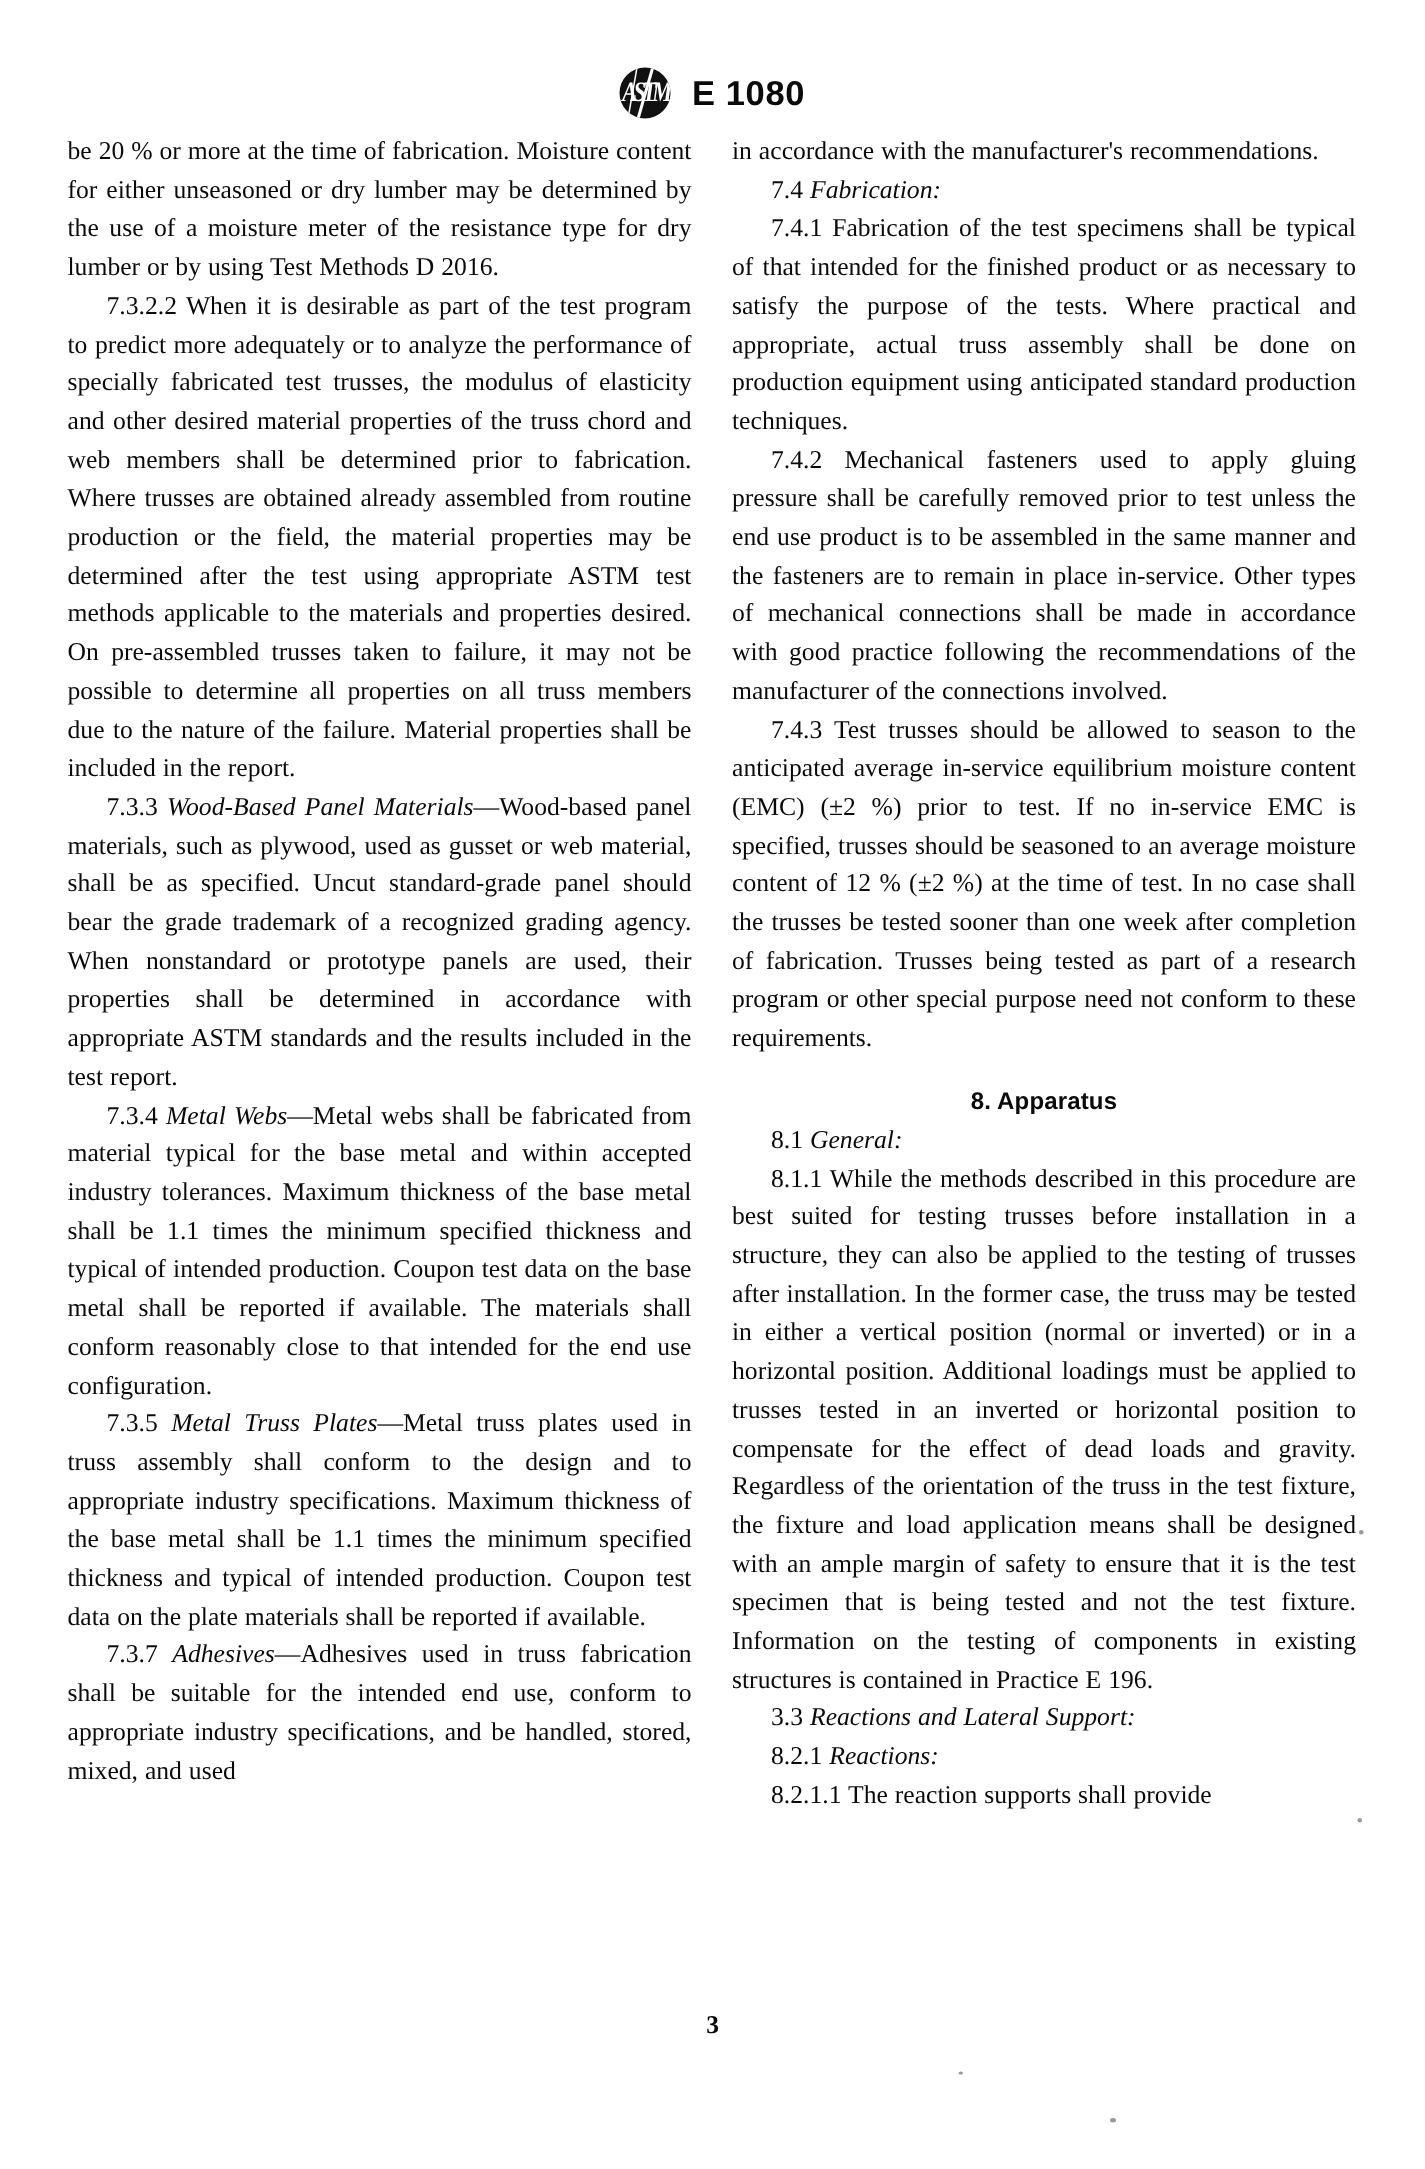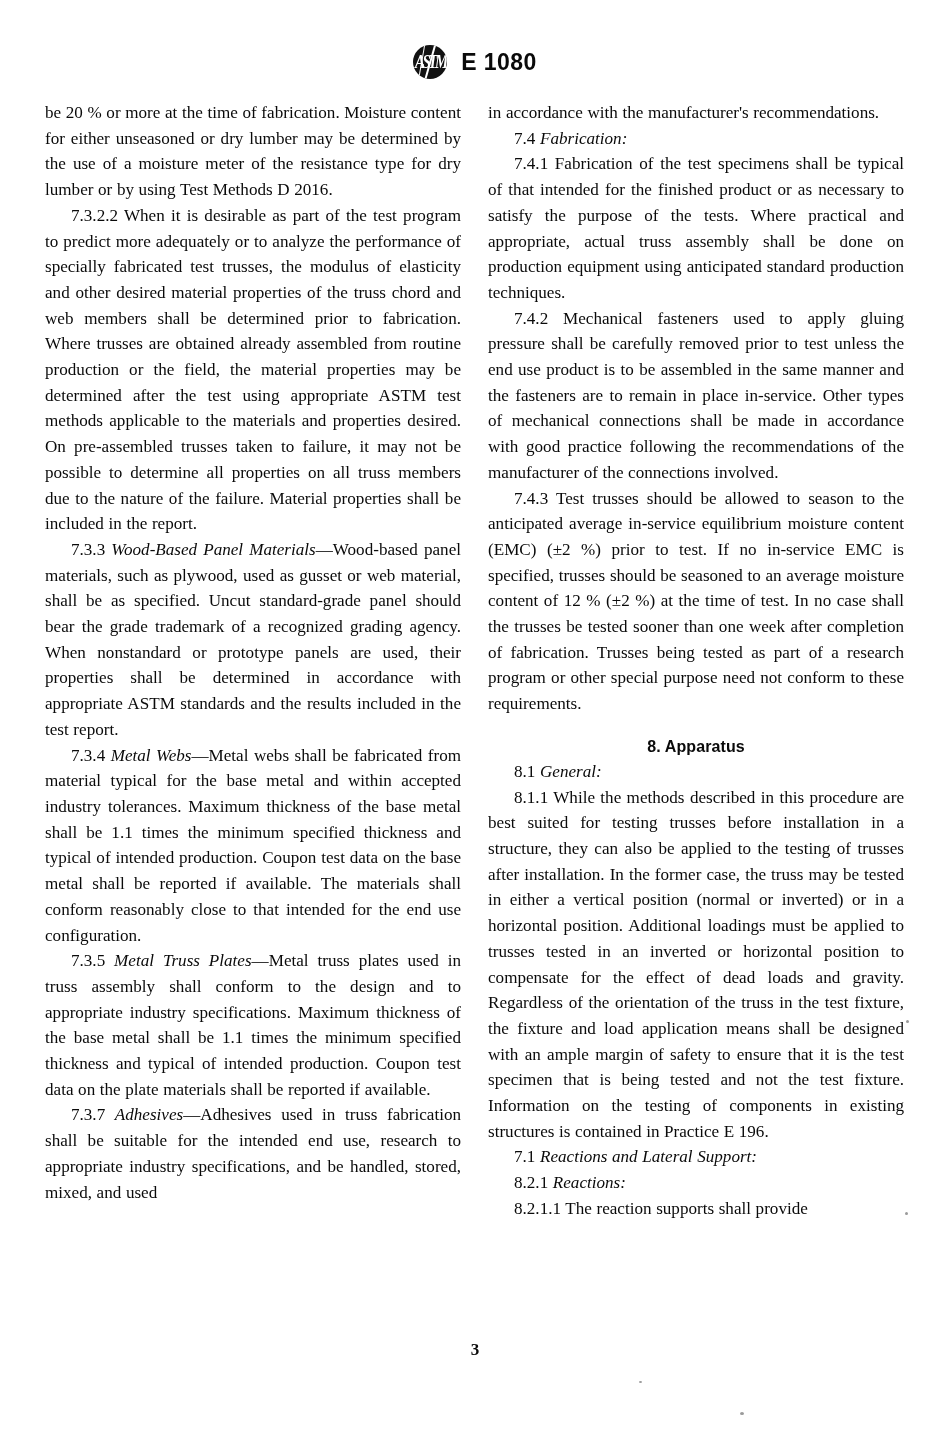--- a/index.html
+++ b/index.html
@@ -79,21 +79,21 @@
   .std-designation {
     font-family: "Liberation Sans", sans-serif;
     font-weight: 700;
     font-size: 23px;
     letter-spacing: 0.4px;
   }
 
   
   .columns {
     position: absolute;
-    top: 100px;
+    top: 88px;
     left: 45px;
     width: 860px;
     display: flex;
     gap: 27px;
   }
   .col {
     width: 416px;
     flex: 0 0 416px;
   }
   p.para {
@@ -167,21 +167,21 @@
 
       <p class="para indent">7.3.2.2 When it is desirable as part of the test program to predict more adequately or to analyze the performance of specially fabricated test trusses, the modulus of elasticity and other desired material properties of the truss chord and web members shall be determined prior to fabrication. Where trusses are obtained already assembled from routine production or the field, the material properties may be determined after the test using appropriate ASTM test methods applicable to the materials and properties desired. On pre-assembled trusses taken to failure, it may not be possible to determine all properties on all truss members due to the nature of the failure. Material properties shall be included in the report.</p>
 
       <p class="para indent"><span>7.3.3 </span><span class="it">Wood-Based Panel Materials</span><span>—Wood-based panel materials, such as plywood, used as gusset or web material, shall be as specified. Uncut standard-grade panel should bear the grade trademark of a recognized grading agency. When nonstandard or prototype panels are used, their properties shall be determined in accordance with appropriate ASTM standards and the results included in the test report.</span></p>
 
       <p class="para indent"><span>7.3.4 </span><span class="it">Metal Webs</span><span>—Metal webs shall be fabricated from material typical for the base metal and within accepted industry tolerances. Maximum thickness of the base metal shall be 1.1 times the minimum specified thickness and typical of intended production. Coupon test data on the base metal shall be reported if available. The materials shall conform reasonably close to that intended for the end use configuration.</span></p>
 
       <p class="para indent"><span>7.3.5 </span><span class="it">Metal Truss Plates</span><span>—Metal truss plates used in truss assembly shall conform to the design and to appropriate industry specifications. Maximum thickness of the base metal shall be 1.1 times the minimum specified thickness and typical of intended production. Coupon test data on the plate materials shall be reported if available.</span></p>
 
 
-      <p class="para indent"><span>7.3.7 </span><span class="it">Adhesives</span><span>—Adhesives used in truss fabrication shall be suitable for the intended end use, research to appropriate industry specifications, and be handled, stored, mixed, and used</span></p>
+      <p class="para indent"><span>7.3.7 </span><span class="it">Adhesives</span><span>—Adhesives used in truss fabrication shall be suitable for the intended end use, conform to appropriate industry specifications, and be handled, stored, mixed, and used</span></p>
 
     </div>
 
     <div class="col">
 
       <p class="para noindent">in accordance with the manufacturer's recommendations.</p>
 
       <p class="para indent"><span>7.4 </span><span class="it">Fabrication:</span></p>
 
       <p class="para indent">7.4.1 Fabrication of the test specimens shall be typical of that intended for the finished product or as necessary to satisfy the purpose of the tests. Where practical and appropriate, actual truss assembly shall be done on production equipment using anticipated standard production techniques.</p>
@@ -189,21 +189,21 @@
       <p class="para indent">7.4.2 Mechanical fasteners used to apply gluing pressure shall be carefully removed prior to test unless the end use product is to be assembled in the same manner and the fasteners are to remain in place in-service. Other types of mechanical connections shall be made in accordance with good practice following the recommendations of the manufacturer of the connections involved.</p>
 
       <p class="para indent">7.4.3 Test trusses should be allowed to season to the anticipated average in-service equilibrium moisture content (EMC) (±2 %) prior to test. If no in-service EMC is specified, trusses should be seasoned to an average moisture content of 12 % (±2 %) at the time of test. In no case shall the trusses be tested sooner than one week after completion of fabrication. Trusses being tested as part of a research program or other special purpose need not conform to these requirements.</p>
 
       <h2 class="section-head">8. Apparatus</h2>
 
       <p class="para indent"><span>8.1 </span><span class="it">General:</span></p>
 
       <p class="para indent">8.1.1 While the methods described in this procedure are best suited for testing trusses before installation in a structure, they can also be applied to the testing of trusses after installation. In the former case, the truss may be tested in either a vertical position (normal or inverted) or in a horizontal position. Additional loadings must be applied to trusses tested in an inverted or horizontal position to compensate for the effect of dead loads and gravity. Regardless of the orientation of the truss in the test fixture, the fixture and load application means shall be designed with an ample margin of safety to ensure that it is the test specimen that is being tested and not the test fixture. Information on the testing of components in existing structures is contained in Practice E 196.</p>
 
-      <p class="para indent"><span>7.1 </span><span class="it">Reactions and Lateral Support:</span></p>
+      <p class="para indent"><span>3.3 </span><span class="it">Reactions and Lateral Support:</span></p>
 
       <p class="para indent"><span>8.2.1 </span><span class="it">Reactions:</span></p>
 
       <p class="para indent">8.2.1.1 The reaction supports shall provide</p>
 
     </div>
   </div>
 
   <div class="folio">3</div>
 

